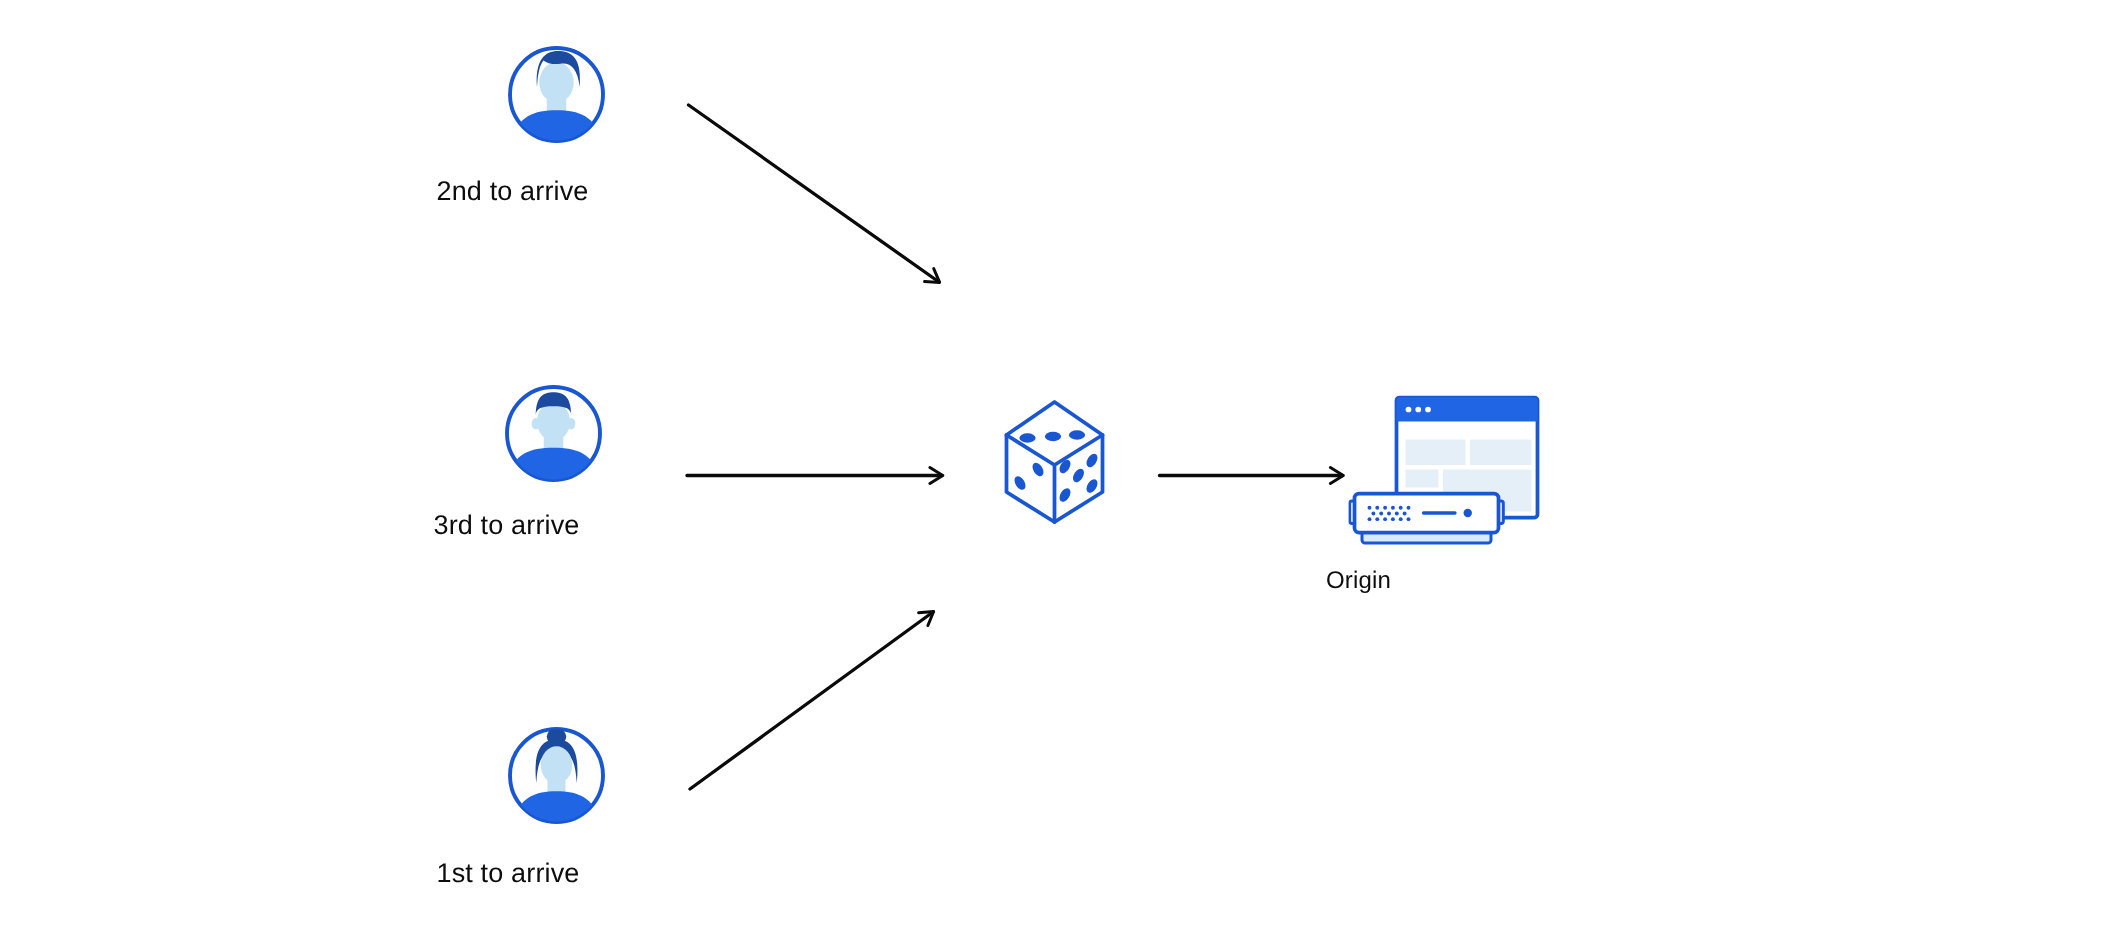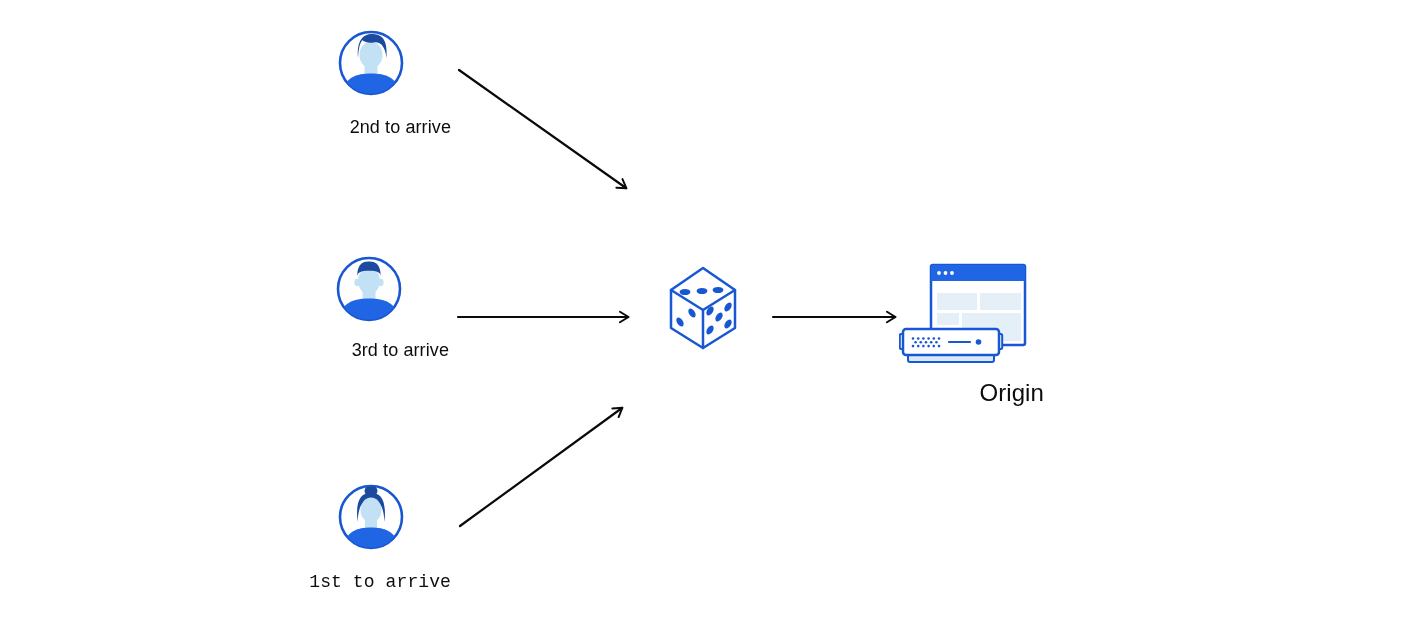--- a/index.html
+++ b/index.html
@@ -7,27 +7,27 @@
     width:1405px;height:633px;
     background:var(--bg,#ffffff);
     font-family:"Liberation Sans", sans-serif;
     position:relative;
     overflow:hidden;
   }
   .canvas{position:absolute;left:0;top:0;width:1405px;height:633px;}
   .node{position:absolute;}
   .node-label{
     position:absolute;
-    text-align:right;
+    text-align:left;
     font-size:18px;
     color:var(--text,#0d0d0d);
     letter-spacing:.1px;
     white-space:nowrap;
   }
-  .origin-label{font-size:24px;}
+  .origin-label{font-size:16px;}
   svg{display:block;}
   
   .sb{stroke:var(--blue-stroke,#1957d2);fill:none;stroke-width:2.5;stroke-linejoin:round;stroke-linecap:round;}
   .fb{fill:var(--blue-stroke,#1957d2);}
   .fill-mid{fill:var(--blue-fill,#2066e4);}
   .fill-dark{fill:var(--blue-dark,#1b4a9e);}
   .fill-face{fill:var(--blue-face,#c3e1f5);}
   .fill-pale{fill:var(--blue-pale,#e4eff8);}
   .fill-base{fill:var(--blue-base,#d7eaf9);}
   .fill-white{fill:#ffffff;}
@@ -110,21 +110,21 @@
       <g clip-path="url(#clipC)">
         <rect class="fill-face" x="29" y="35" width="12" height="12"></rect>
         <path class="fill-mid" d="M6,70 C8,50 20,45.5 35,45.5 C50,45.5 62,50 64,70 Z"></path>
         <ellipse class="fill-dark" cx="35" cy="9" rx="6.5" ry="5.5"></ellipse>
         <path class="fill-dark" d="M21.5,40 C19,15 27,11 35,11 C43,11 51,15 48.5,40
                  C47.5,24 44,18.5 35,18.5 C26,18.5 22.5,24 21.5,40 Z"></path>
         <ellipse class="fill-face" cx="35" cy="28" rx="10.5" ry="12.5"></ellipse>
       </g>
     </svg>
   </div>
-  <div class="node-label" style="left:291px;top:572px;width:160px;font-family:Liberation Mono, monospace;">1st to arrive</div>
+  <div class="node-label" style="left:291px;top:572px;width:160px;">1st to arrive</div>
 
   <div class="node" style="left:665px;top:262px;">
     <svg width="76" height="90" viewBox="0 0 76 90">
       <path class="sb" d="M38,6 L6,28 L6,66 L38,86 L70,66 L70,28 Z"></path>
       <path class="sb" d="M6,28 L38,48 L70,28 M38,48 L38,86"></path>
       <g>
         <ellipse class="fb" cx="20" cy="30" rx="5.4" ry="3.1"></ellipse>
         <ellipse class="fb" cx="37" cy="29" rx="5.4" ry="3.1"></ellipse>
         <ellipse class="fb" cx="53" cy="28" rx="5.4" ry="3.1"></ellipse>
       </g>

